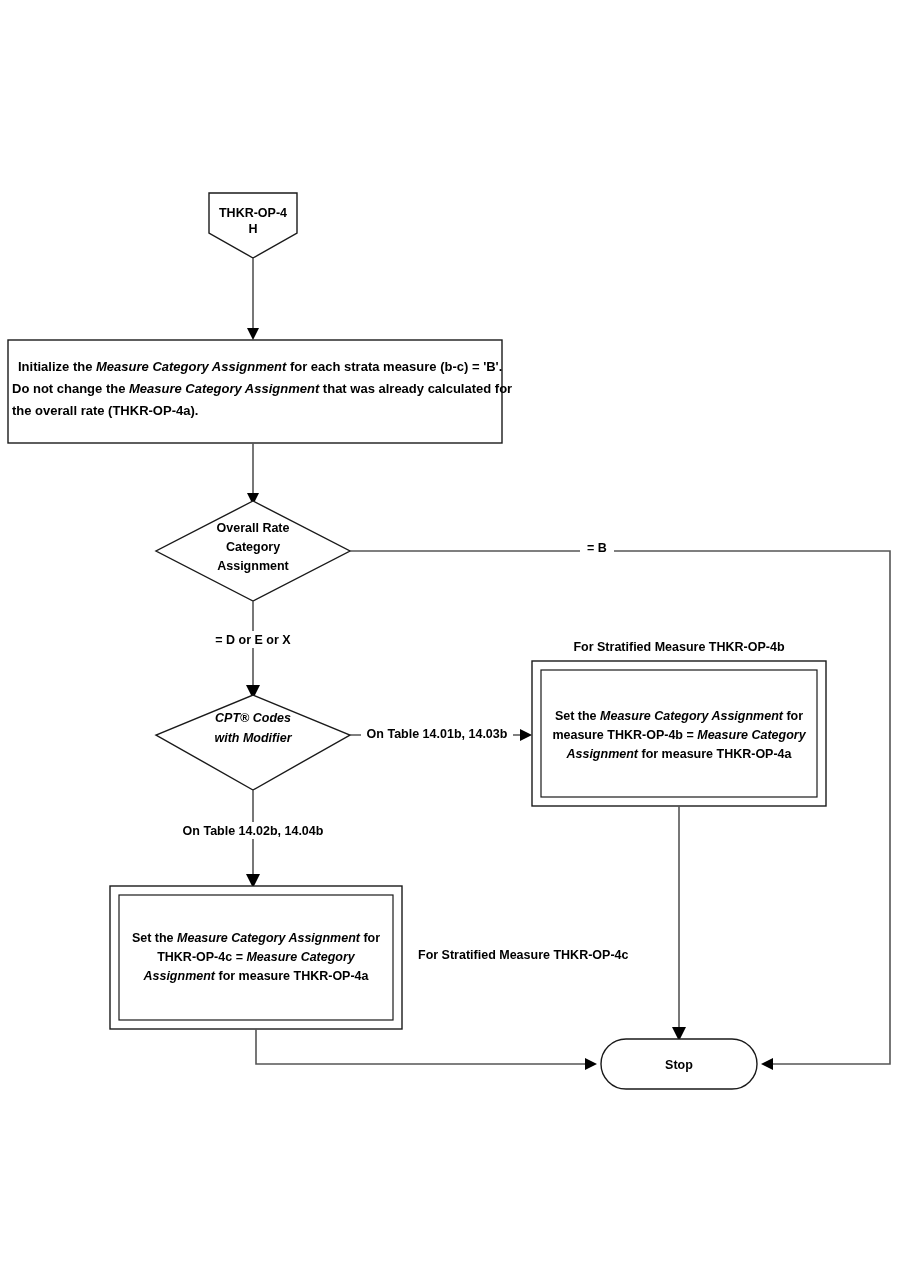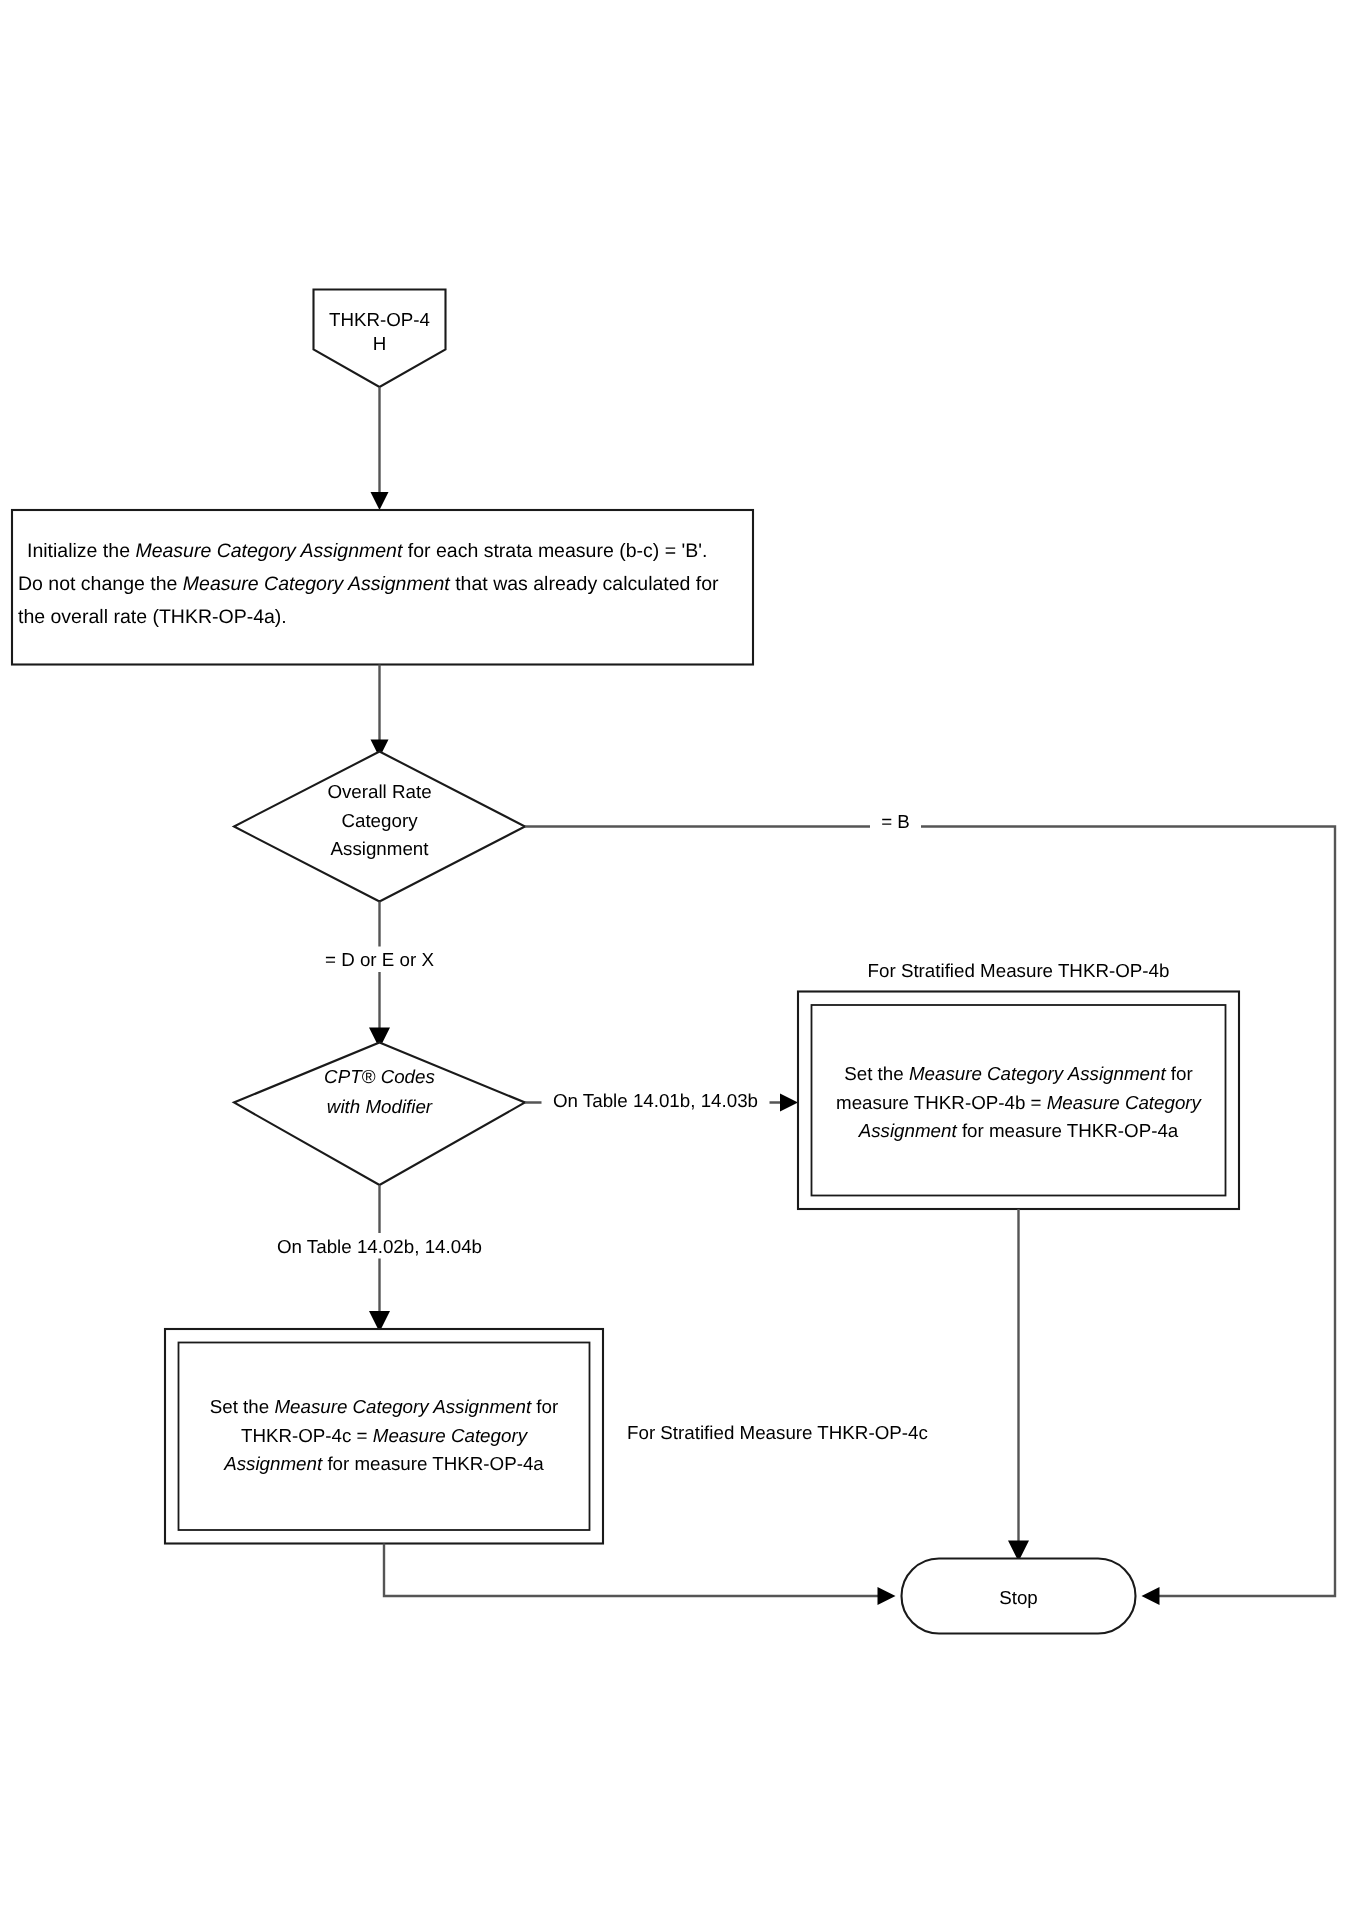--- a/index.html
+++ b/index.html
@@ -11,20 +11,21 @@
     width: 900px;
     height: 1286px;
     font-family: "Liberation Sans", sans-serif;
     overflow: hidden;
   }
   #flowchart-root {
     position: relative;
     width: 900px;
     height: 1286px;
     background: #ffffff;
+    font-weight: bold;
   }
   svg#diagram {
     display: block;
     width: 900px;
     height: 1286px;
   }
   .shape-stroke {
     fill: #ffffff;
     stroke: #1a1a1a;
     stroke-width: 1.4;

